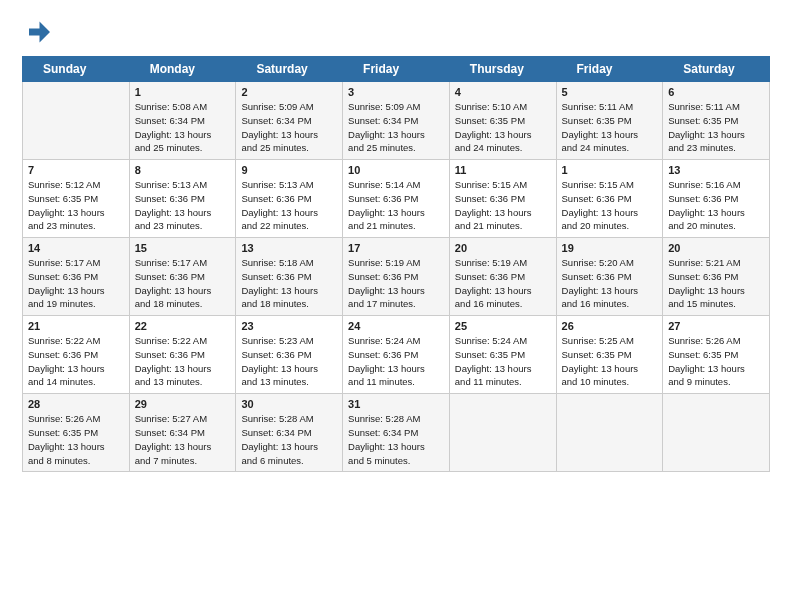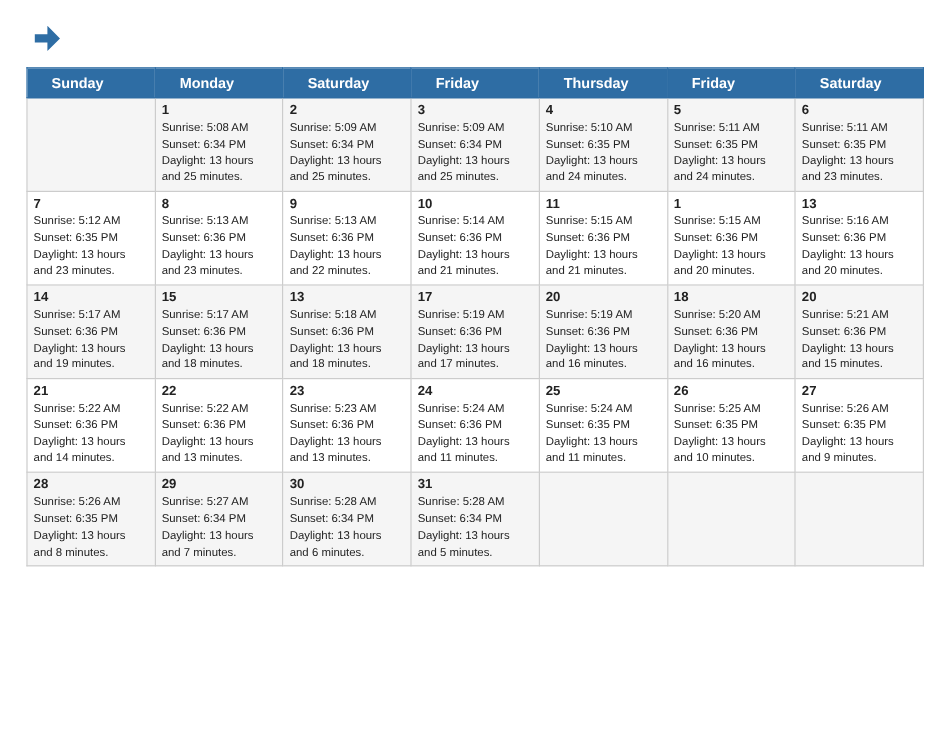--- a/index.html
+++ b/index.html
@@ -196,21 +196,21 @@
           </td>
           <td>
             <span class="day-num">17</span>
             <div class="day-info">Sunrise: 5:19 AM<br>Sunset: 6:36 PM<br>Daylight: 13 hours<br>and 17 minutes.</div>
           </td>
           <td>
             <span class="day-num">20</span>
             <div class="day-info">Sunrise: 5:19 AM<br>Sunset: 6:36 PM<br>Daylight: 13 hours<br>and 16 minutes.</div>
           </td>
           <td>
-            <span class="day-num">18</span>
+            <span class="day-num">19</span>
             <div class="day-info">Sunrise: 5:20 AM<br>Sunset: 6:36 PM<br>Daylight: 13 hours<br>and 16 minutes.</div>
           </td>
           <td>
             <span class="day-num">20</span>
             <div class="day-info">Sunrise: 5:21 AM<br>Sunset: 6:36 PM<br>Daylight: 13 hours<br>and 15 minutes.</div>
           </td>
         </tr>
         <tr>
           <td>
             <span class="day-num">21</span>

